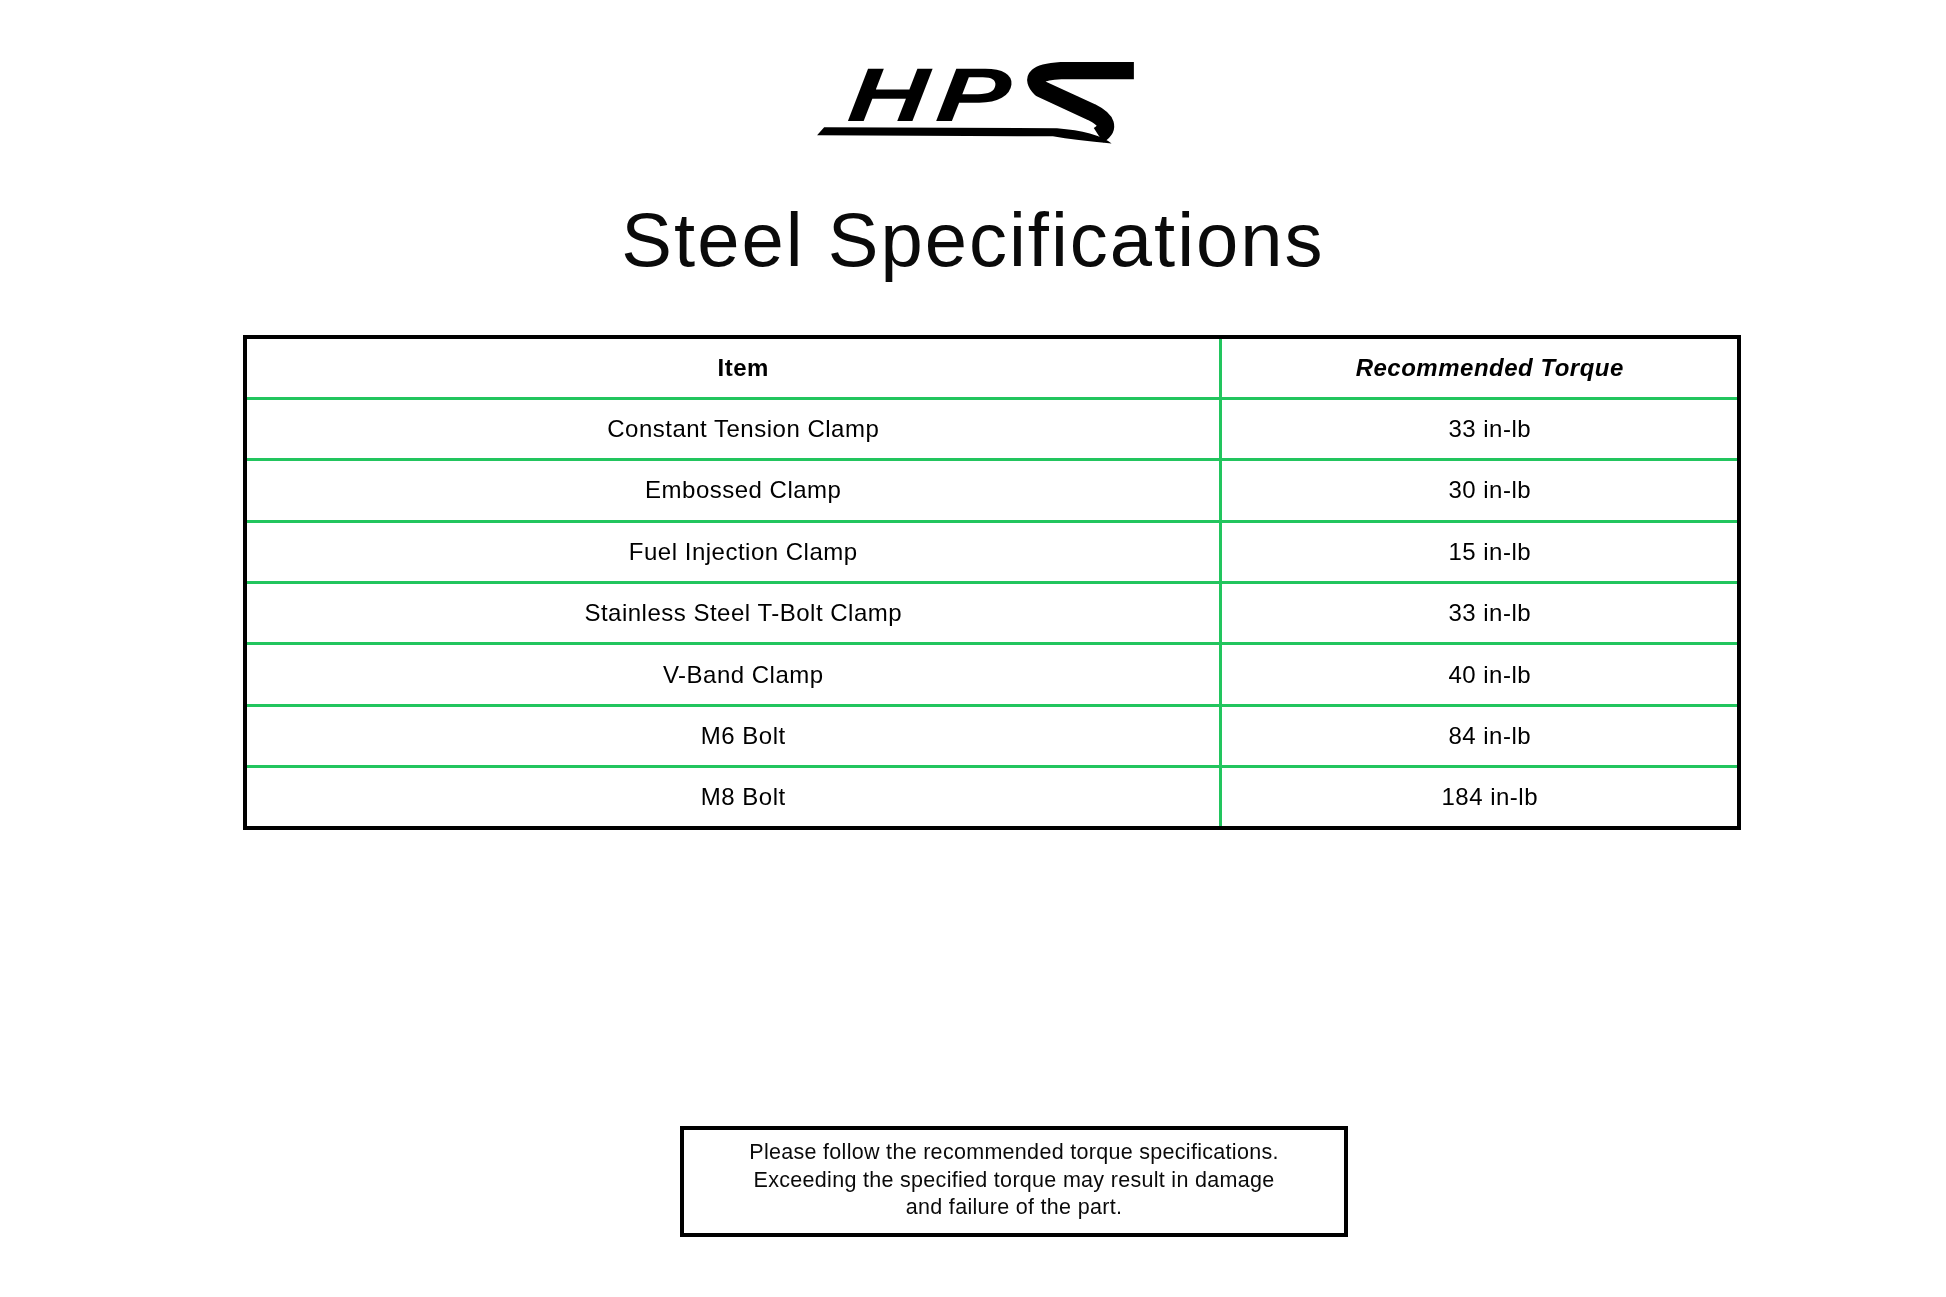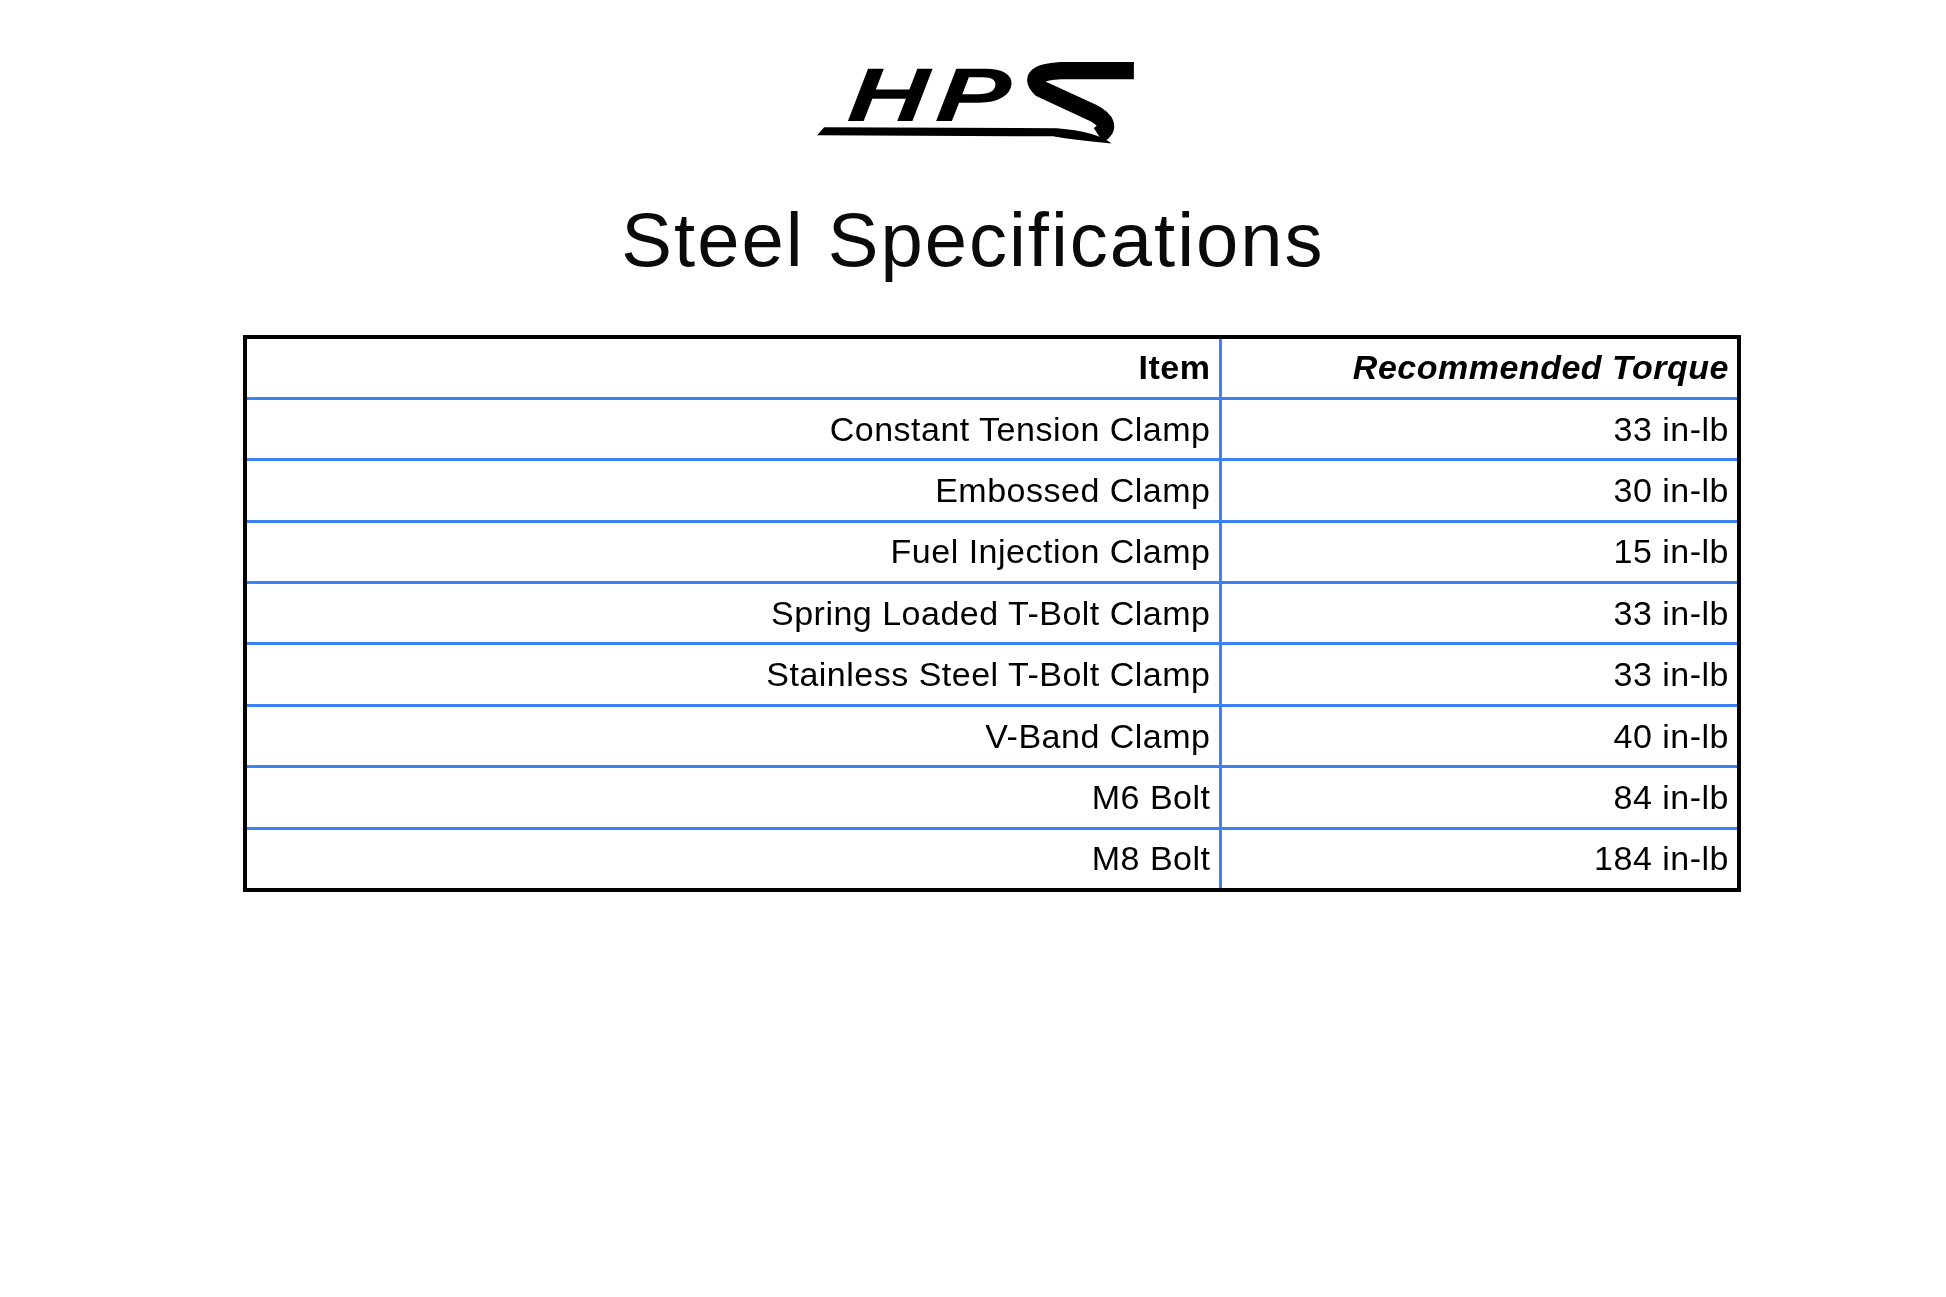--- a/index.html
+++ b/index.html
@@ -42,25 +42,25 @@
   table.spec-table {
     position: absolute;
     top: 335px;
     left: 243px;
     width: 1494px;
     border-collapse: collapse;
     table-layout: fixed;
     border: 4px solid #000000;
   }
   .spec-table th, .spec-table td {
-    border: 3px solid #3b82f6;
+    border: 3px solid #22c55e;
     height: 61.4px;
     padding: 0 8px 0 29px;
-    font-size: 34px;
-    text-align: right;
+    font-size: 24px;
+    text-align: center;
     vertical-align: middle;
     letter-spacing: 0.5px;
     white-space: nowrap;
     overflow: hidden;
   }
   .spec-table th { font-weight: 700; }
   .col-item   { width: 975px; }
   .col-torque { width: 519px; font-style: italic; }
   .spec-table td.torque-cell { }
 
@@ -111,36 +111,37 @@
       </tr>
       <tr>
         <td>Embossed Clamp</td>
         <td class="torque-cell">30 in-lb</td>
       </tr>
       <tr>
         <td>Fuel Injection Clamp</td>
         <td class="torque-cell">15 in-lb</td>
       </tr>
       <tr>
-        <td>Spring Loaded T-Bolt Clamp</td>
-        <td class="torque-cell">33 in-lb</td>
-      </tr>
-      <tr>
         <td>Stainless Steel T-Bolt Clamp</td>
         <td class="torque-cell">33 in-lb</td>
       </tr>
       <tr>
         <td>V-Band Clamp</td>
         <td class="torque-cell">40 in-lb</td>
       </tr>
       <tr>
         <td>M6 Bolt</td>
         <td class="torque-cell">84 in-lb</td>
       </tr>
       <tr>
         <td>M8 Bolt</td>
         <td class="torque-cell">184 in-lb</td>
       </tr>
     </tbody>
   </table>
 
+  <div class="note-box">
+    <div>Please follow the recommended torque specifications.</div>
+    <div>Exceeding the specified torque may result in damage</div>
+    <div>and failure of the part.</div>
+  </div>
 
 </div>
 
 </body></html>

